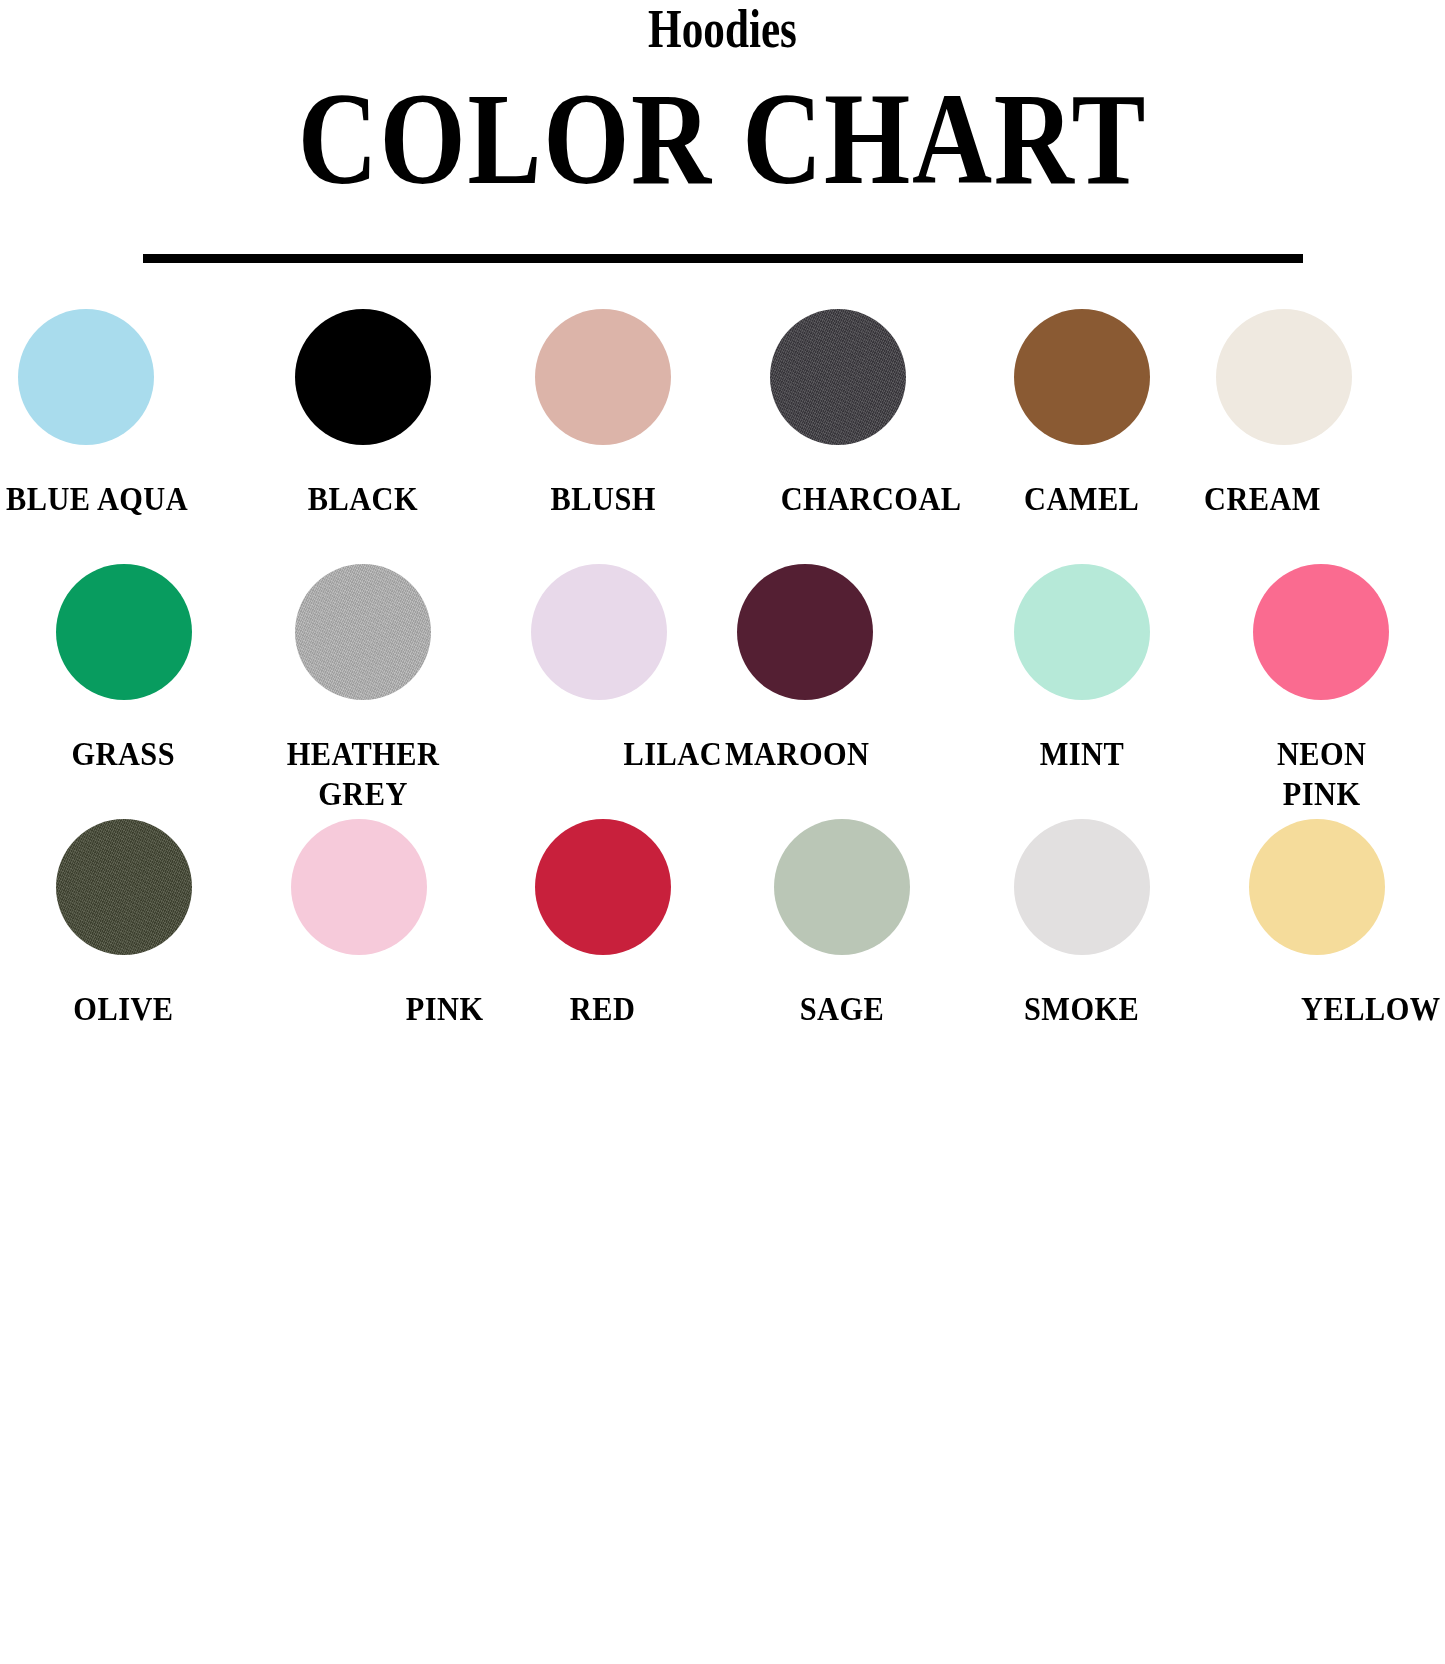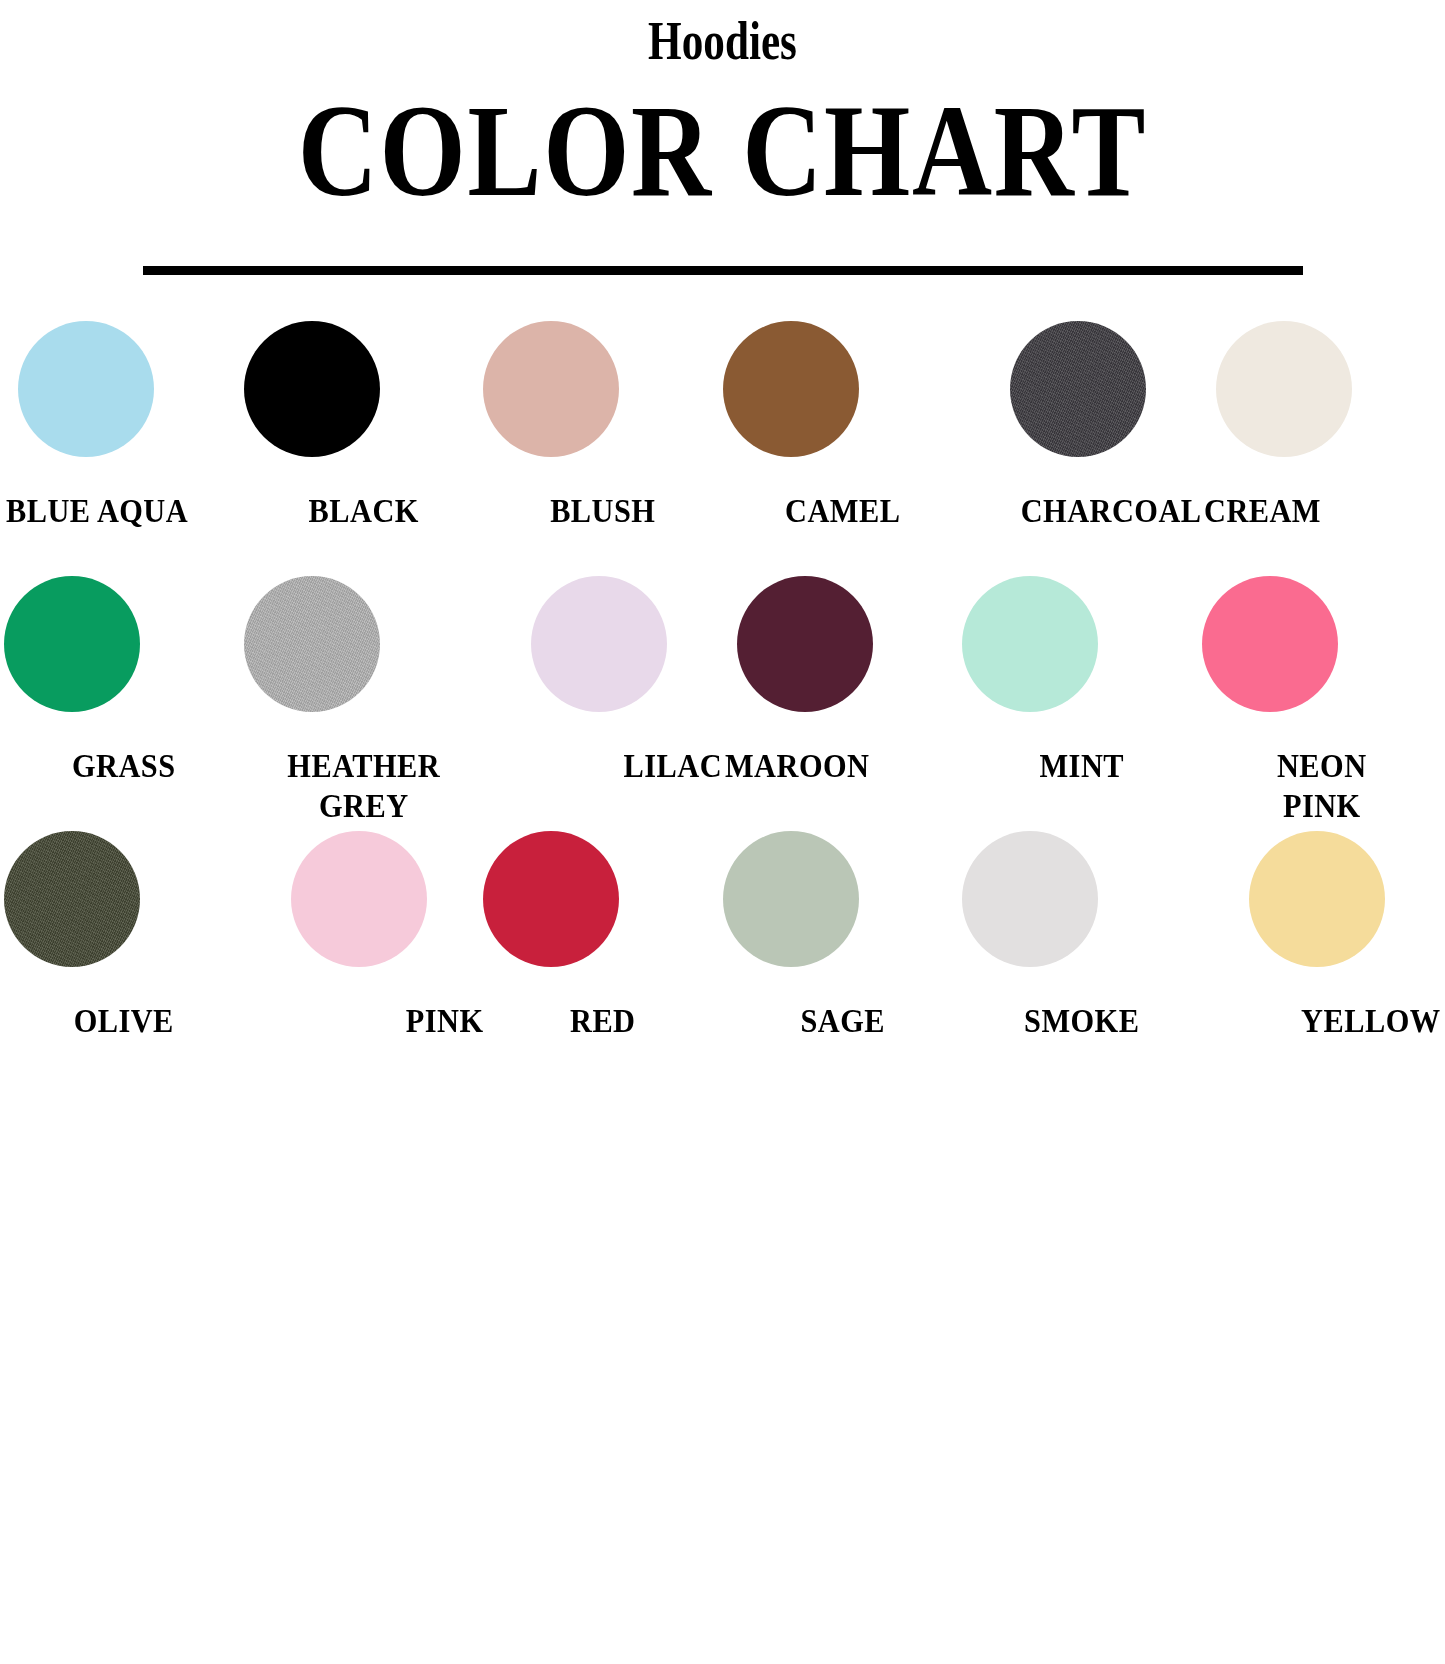--- a/index.html
+++ b/index.html
@@ -17,21 +17,21 @@
   .page {
     position: relative;
     width: 1445px;
     height: 1664px;
     background: #ffffff;
   }
 
   
   .header {
     text-align: center;
-    padding-top: 12px;
+    padding-top: 0;
   }
   .subtitle {
     font-family: "Liberation Serif", "DejaVu Serif", serif;
     font-weight: 700;
     font-size: 54px;
     line-height: 58px;
     letter-spacing: 0px;
     color: #000000;
     transform: scaleX(0.80);
     margin: 0;
@@ -59,20 +59,21 @@
     padding: 0 4px 0 4px;
     display: grid;
     grid-template-columns: repeat(6, 1fr);
     row-gap: 0px;
   }
   .cell {
     position: relative;
     height: 255px;
     display: flex;
     flex-direction: column;
+    align-items: center;
   }
   .cell.blank { visibility: hidden; }
 
   .swatch {
     width: 136px;
     height: 136px;
     border-radius: 50%;
     flex: 0 0 auto;
   }
   .swatch.textured {
@@ -121,27 +122,27 @@
         <div class="label">BLUE AQUA</div>
       </div>
       <div class="cell">
         <div class="swatch" style="background-color: rgb(0, 0, 0);"></div>
         <div class="label">BLACK</div>
       </div>
       <div class="cell">
         <div class="swatch" style="background-color: rgb(220, 180, 169);"></div>
         <div class="label">BLUSH</div>
       </div>
+      <div class="cell col5">
+        <div class="swatch textured" style="background-color: rgb(61, 59, 64);"></div>
+        <div class="label">CHARCOAL</div>
+      </div>
       <div class="cell">
         <div class="swatch" style="background-color: rgb(138, 90, 51);"></div>
         <div class="label">CAMEL</div>
-      </div>
-      <div class="cell col5">
-        <div class="swatch textured" style="background-color: rgb(61, 59, 64);"></div>
-        <div class="label">CHARCOAL</div>
       </div>
       <div class="cell col1">
         <div class="swatch" style="background-color: rgb(239, 233, 224);"></div>
         <div class="label">CREAM</div>
       </div>
       <div class="cell">
         <div class="swatch" style="background-color: rgb(8, 156, 95);"></div>
         <div class="label">GRASS</div>
       </div>
       <div class="cell">

